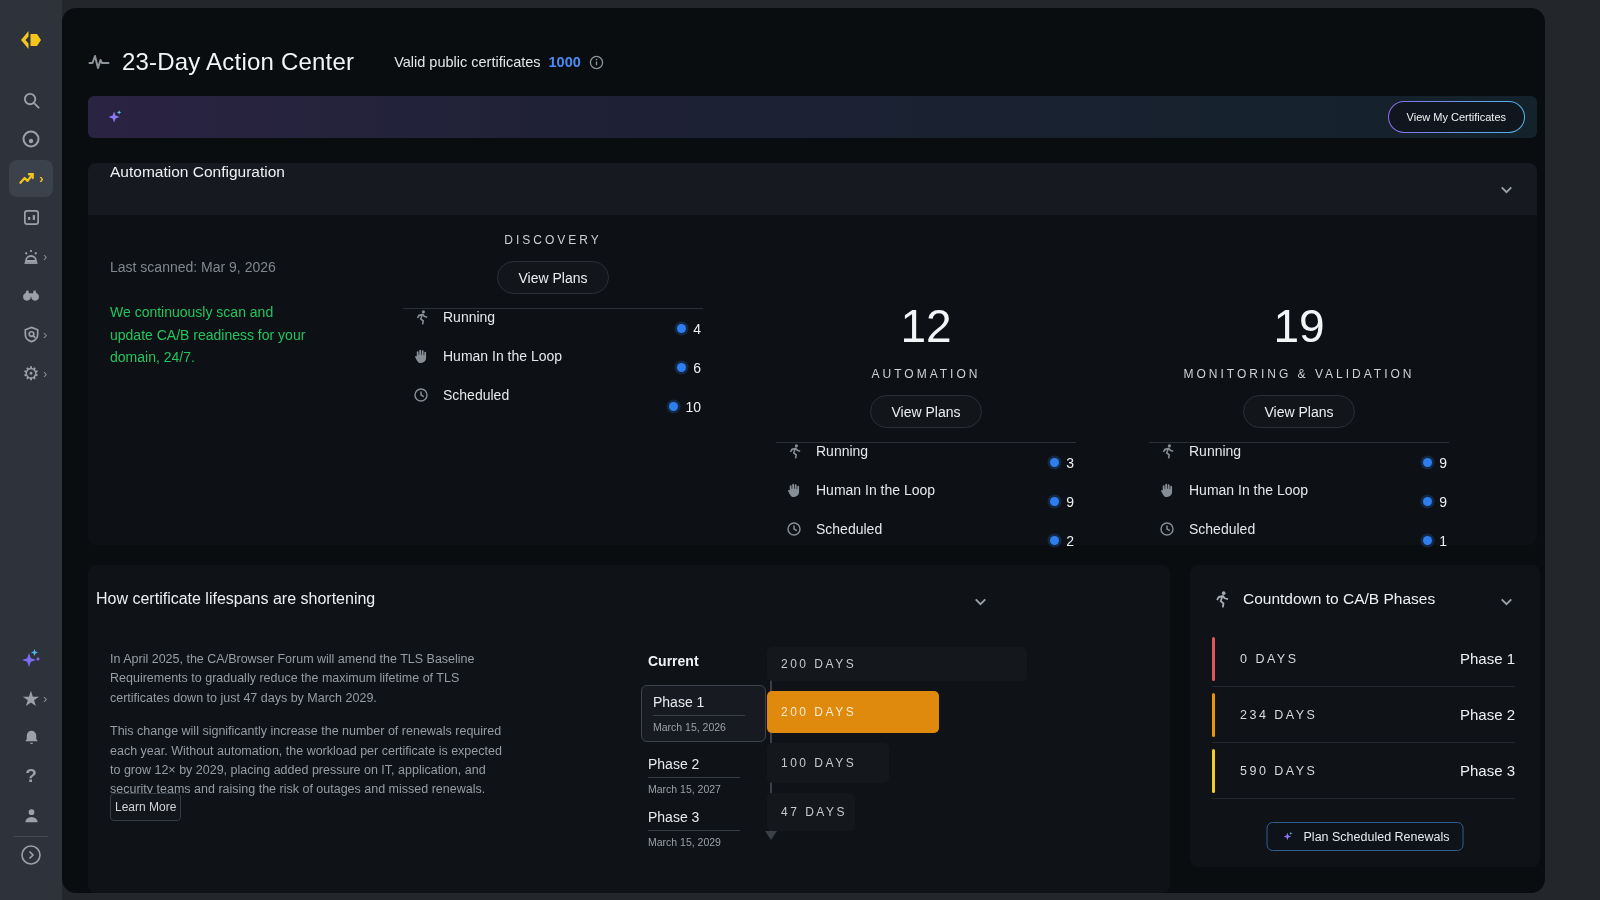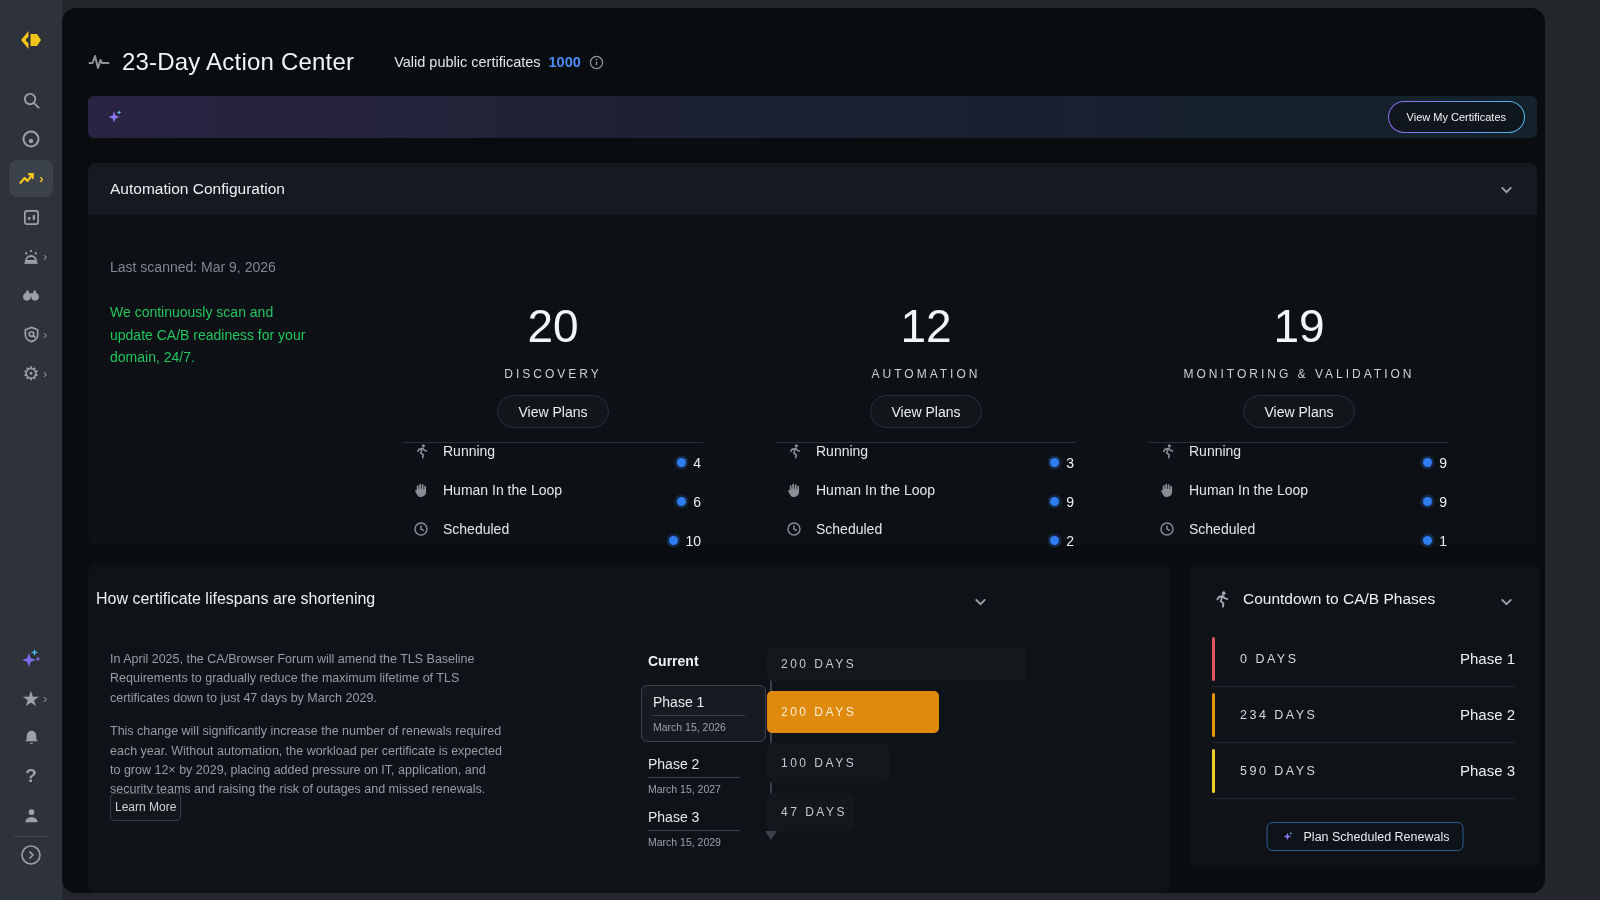--- a/index.html
+++ b/index.html
@@ -35,22 +35,22 @@
     display:flex; align-items:center; }
   .banner-text { font-size:14px; color:#eceef0; margin-left:14px; }
   .btn-grad { margin-left:auto; margin-right:12px; height:32px; padding:0 18px; border-radius:999px;
     font-size:11px; color:#f0f2f4; display:flex; align-items:center; cursor:pointer;
     border:1px solid transparent;
     background:linear-gradient(#10161d,#10161d) padding-box,
                linear-gradient(90deg,#8b6cf0,#4fb9e8) border-box; }
 
   
   .auto-card { position:absolute; left:26px; top:155px; width:1449px; height:382px; }
-  .auto-head { height:52px; background:#16191f; border-radius:8px 8px 0 0; display:flex; align-items:center;
-    padding:0 22px; }
+  .auto-head { height:52px; background:#16191f; border-radius:8px 8px 0 0; display:flex; 
+    padding:0 22px;flex-direction:column; }
   .auto-head .t { font-size:15.5px; color:#eef0f2; }
   .auto-body { height:330px; background:#0d1014; border-radius:0 0 8px 8px; position:relative; }
   .scan-note { position:absolute; left:22px; top:44px; width:200px; }
   .scan-note .l1 { font-size:14px; color:#81878f; }
   .scan-note .l2 { font-size:14px; color:#22c55e; line-height:1.62; margin-top:26px; }
   .stat-col { position:absolute; top:0; width:300px; text-align:center; }
   .stat-num { font-size:46px; font-weight:300; color:#f3f5f6; margin-top:88px; line-height:1; }
   .stat-lbl { font-size:12px; letter-spacing:3px; color:#cdd1d5; margin-top:18px; }
   .btn-pill { display:inline-flex; align-items:center; height:33px; padding:0 20px; margin-top:14px;
     border:1px solid #2b3037; border-radius:999px; background:#12161b; font-size:14px; color:#eceef0; cursor:pointer; }
@@ -241,21 +241,20 @@
           <polyline points="3.5,6 8,10.5 12.5,6"></polyline>
         </svg>
     </div>
     <div class="auto-body">
       <div class="scan-note">
         <div class="l1">Last scanned: Mar 9, 2026</div>
         <div class="l2">We continuously scan and update CA/B readiness for your domain, 24/7.</div>
       </div>
 
       <div class="stat-col" style="left:315px">
-        <div class="stat-num">20</div>
         <div class="stat-lbl">DISCOVERY</div>
         <div class="btn-pill">View Plans</div>
         <div class="col-div"></div>
         <div class="stat-row">
           <span class="ric">
               <svg width="16" height="16" viewBox="0 0 20 20" fill="currentColor">
                 <circle cx="13" cy="3.5" r="2"></circle>
                 <path d="M8.5 6.5 l4 -1 2.5 3 3 .8 -.5 1.8 -3.8 -1 -1.6 -1.6 -1.3 3.4 3 2.6 -.8 5 -2 -.4 .7 -3.8 -3.2 -2.4 1.6 -4.6 -2.3 1 -1.2 2.4 -1.8 -.8 1.7 -3.6 z"></path>
               </svg>
             </span>

